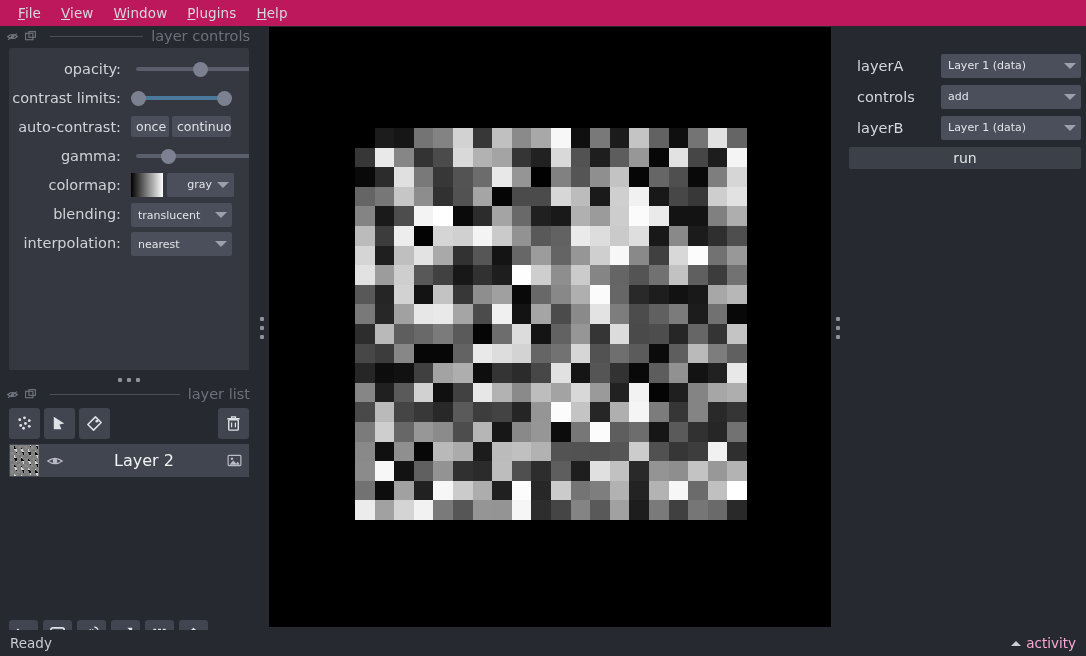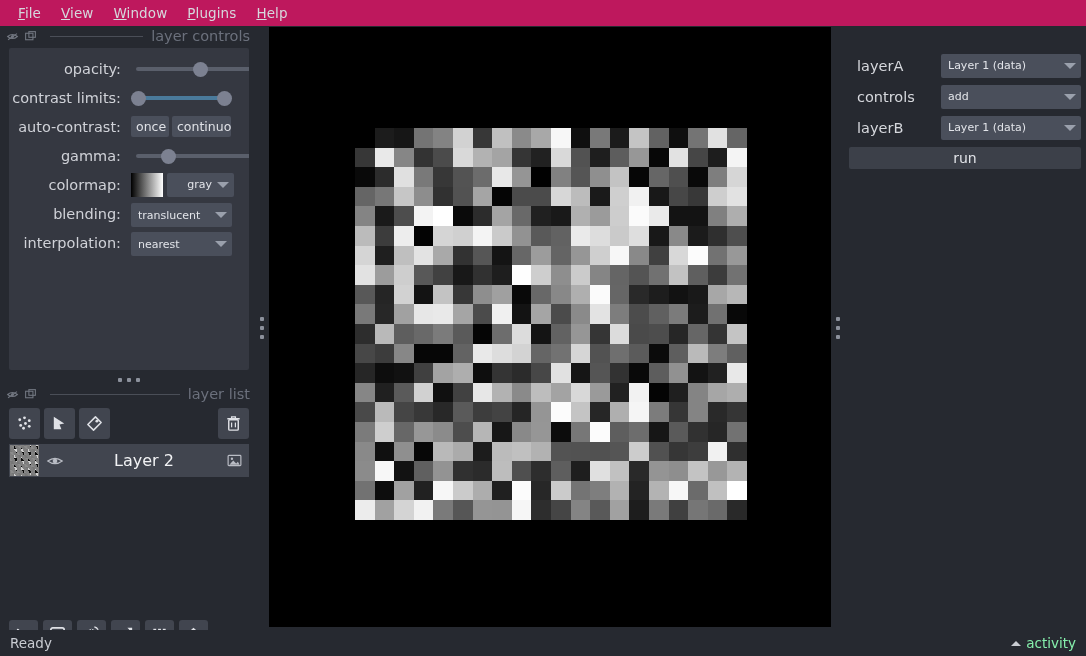--- a/index.html
+++ b/index.html
@@ -337,21 +337,21 @@
     padding: 0 10px;
   }
   #status-text {
     color: #c9ccd2;
     font-size: 13.5px;
   }
   #activity {
     margin-left: auto;
     display: flex; align-items: center;
     gap: 5px;
-    color: #86efac;
+    color: #f9a8d4;
     font-size: 13.5px;
   }
   #activity .chev {
     width: 0; height: 0;
     border-left: 5px solid transparent;
     border-right: 5px solid transparent;
     border-bottom: 5px solid #c9ccd2;
     display: block;
   }
   svg { display: block; }

